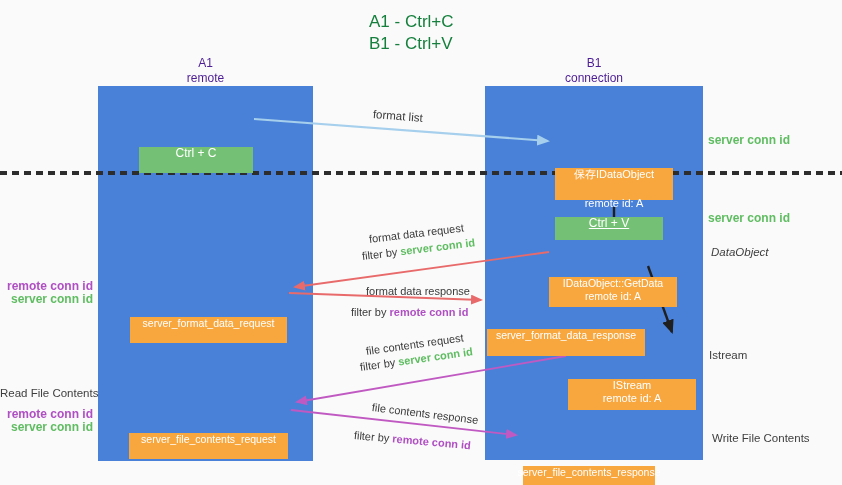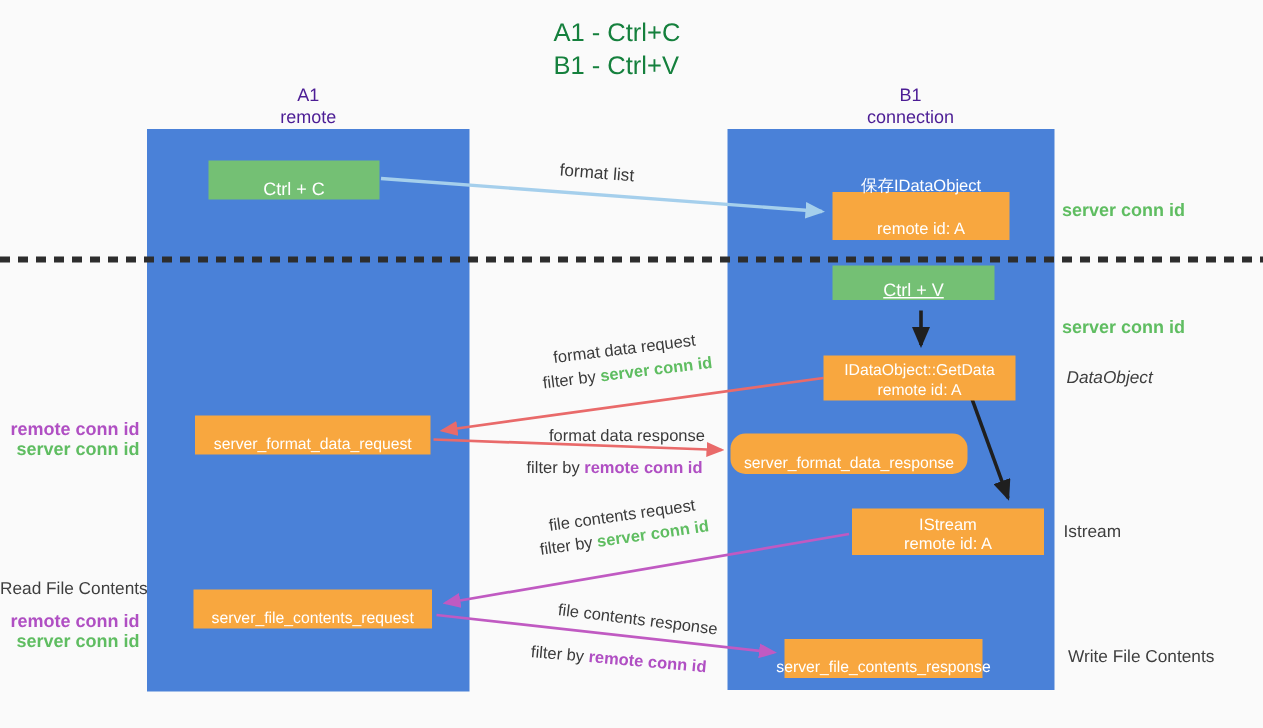--- a/index.html
+++ b/index.html
@@ -10,43 +10,44 @@
   }
   .title-block {
     position:absolute; left:369px; top:11px; font-size:17px; line-height:22px;
     color:#15803d;
   }
   .lane-header {
     position:absolute; top:56px; text-align:center; font-size:12px;
     line-height:15px; color:#4c1d95;
   }
   .lane-header.a1 { left:98px; width:215px; }
-  .lane-header.b1 { left:498px; width:218px; }
+  .lane-header.b1 { left:485px; width:218px; }
   .lane {
     position:absolute; background:#4a81d8;
   }
   .lane.a1 { left:98px; top:86px; width:215px; height:375px; }
   .lane.b1 { left:485px; top:86px; width:218px; height:374px; }
   .dashed-line {
     position:absolute; left:0; top:171px; width:842px; height:4px;
     background:repeating-linear-gradient(to right, #2d2d2d 0 7px, transparent 7px 12px);
   }
   .node {
     position:absolute; display:flex; flex-direction:column; align-items:center;
-    justify-content:flex-end; color:#ffffff; text-align:center; font-size:11px;
+    justify-content:flex-start; color:#ffffff; text-align:center; font-size:11px;
     line-height:13px;
+    margin-top:40px;
   }
   .node.green { background:#74c074; font-size:12px; }
   .node.orange { background:#f8a73f; }
   .n-ctrl-c   { left:139px; top:107px; width:114px; height:26px; }
   .n-save-obj { left:555px; top:128px; width:118px; height:32px;gap:16px; }
   .n-ctrl-v   { left:555px; top:177px; width:108px; height:23px;text-decoration:underline; }
   .n-getdata  { left:549px; top:237px; width:128px; height:30px; font-size:10.5px; }
   .n-fmt-req  { left:130px; top:277px; width:157px; height:26px; font-size:10.5px; }
-  .n-fmt-resp { left:487px; top:289px; width:158px; height:27px; font-size:10.5px;border-radius:10px; }
+  .n-fmt-resp { left:487px; top:289px; width:158px; height:27px; font-size:10.5px; }
   .n-istream  { left:568px; top:339px; width:128px; height:31px; }
   .n-file-req { left:129px; top:393px; width:159px; height:26px; font-size:10.5px; }
   .n-file-resp{ left:523px; top:426px; width:132px; height:26px; font-size:10.5px; }
   .flow-label {
     position:absolute; font-size:11px; color:#3a3a3a; white-space:nowrap;
     transform-origin:left center;
   }
   .key-green  { color:#5fbd61; font-weight:bold; }
   .key-purple { color:#b04fc3; font-weight:bold; }
   .side-label { position:absolute; white-space:nowrap; font-size:12px; }

